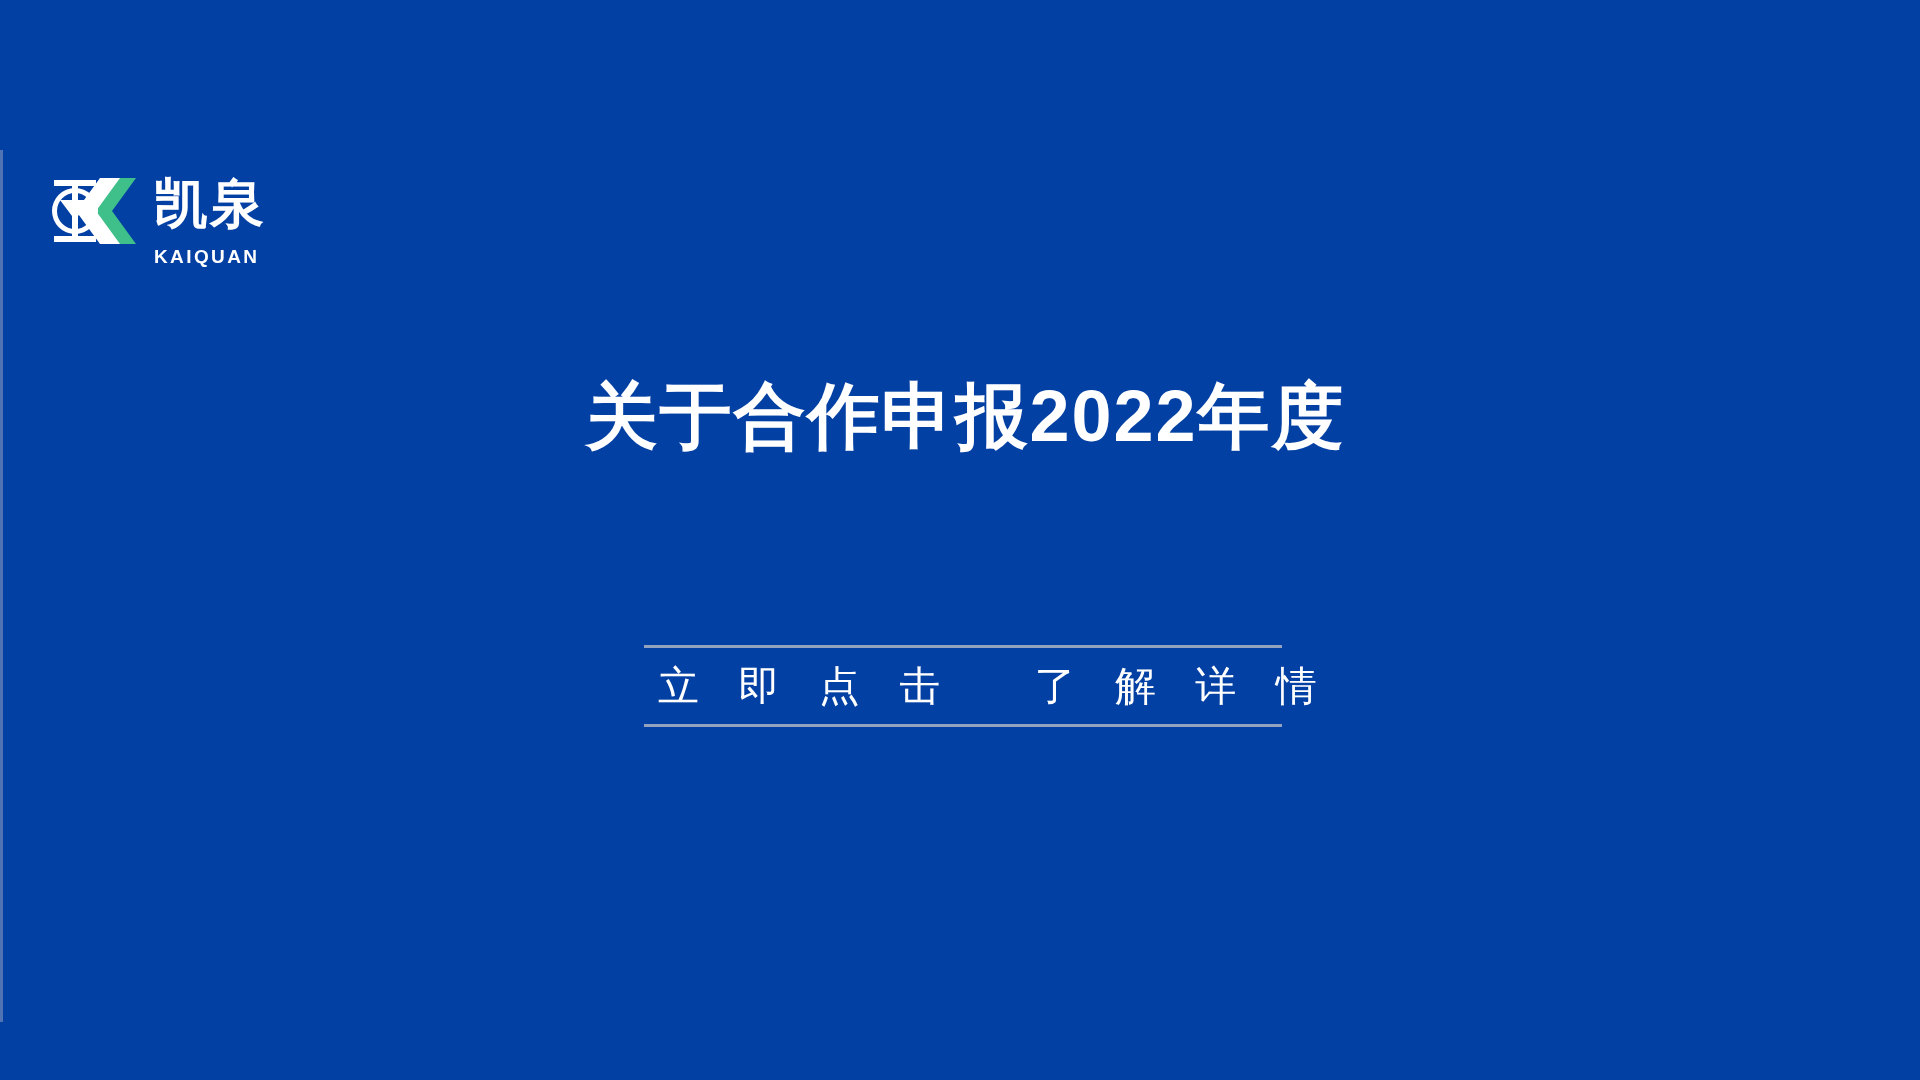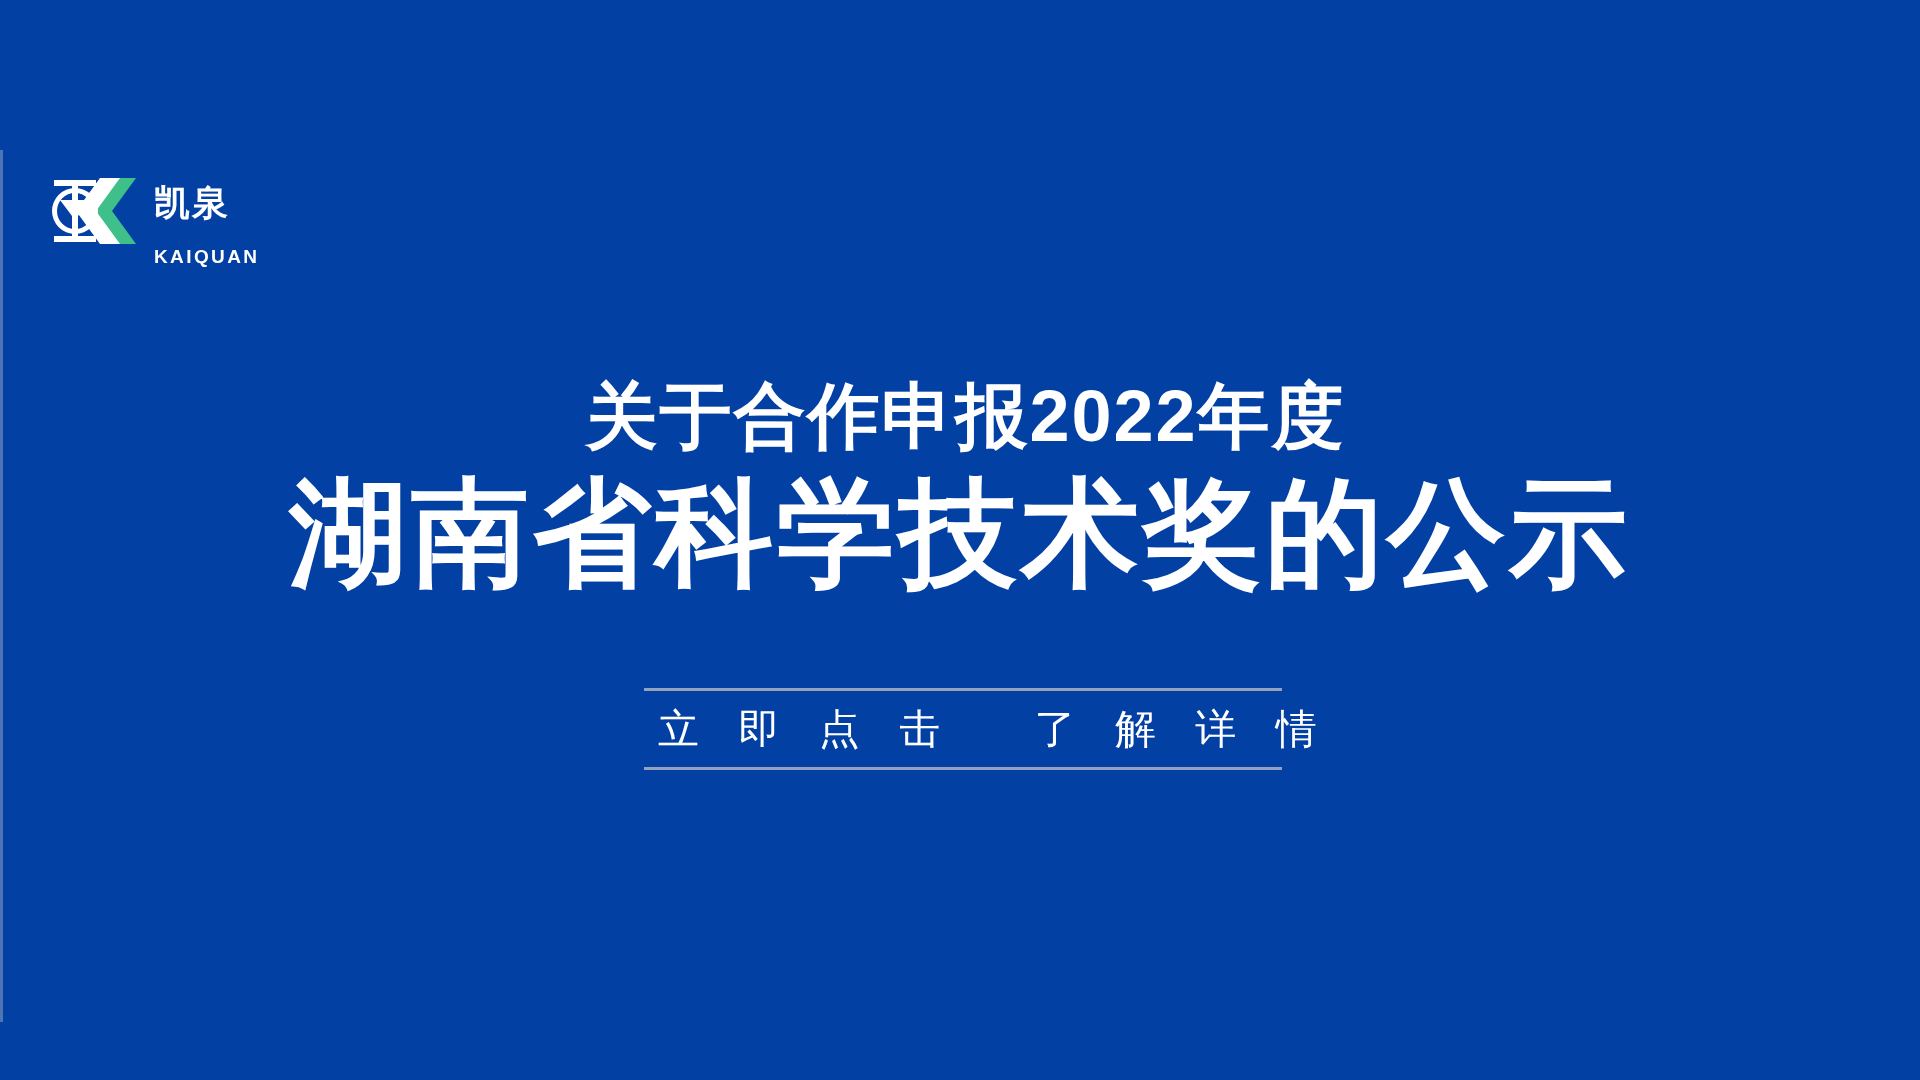--- a/index.html
+++ b/index.html
@@ -48,21 +48,21 @@
   .logo-word {
     margin-left: 18px;
     display: flex;
     flex-direction: column;
     align-items: flex-start;
     justify-content: flex-start;
     padding-top: 1px;
   }
   .logo-cn {
     font-family: "Liberation Sans", "DejaVu Sans", sans-serif;
-    font-size: 36px;
+    font-size: 54px;
     line-height: 48px;
     font-weight: 700;
     color: #ffffff;
     letter-spacing: 2px;
     white-space: nowrap;
   }
   .logo-en {
     font-family: "Liberation Sans", "DejaVu Sans", sans-serif;
     font-size: 19px;
     line-height: 20px;
@@ -99,21 +99,21 @@
     color: #ffffff;
     letter-spacing: 4px;
     white-space: nowrap;
     margin-top: 2px;
   }
 
   
   .cta {
     position: absolute;
     left: 644px;
-    top: 688px;
+    top: 645px;
     width: 638px;
     text-align: center;
   }
   .cta-rule {
     width: 100%;
     height: 3px;
     background: #93a3bf;
   }
   .cta-text {
     font-family: "Liberation Sans", "DejaVu Sans", sans-serif;
@@ -156,21 +156,20 @@
 
     <div class="logo-word">
       <div class="logo-cn">凯泉</div>
       <div class="logo-en">KAIQUAN</div>
     </div>
 
   </div>
 
   <div class="headline">
     <div class="headline-line1">关于合作申报2022年度</div>
-    <div class="headline-line2">湖南省科学技术奖的公示</div>
   </div>
 
   <div class="cta">
     <div class="cta-rule"></div>
     <div class="cta-text">立 即 点 击　 了 解 详 情</div>
     <div class="cta-rule"></div>
   </div>
 
 </div>
 

